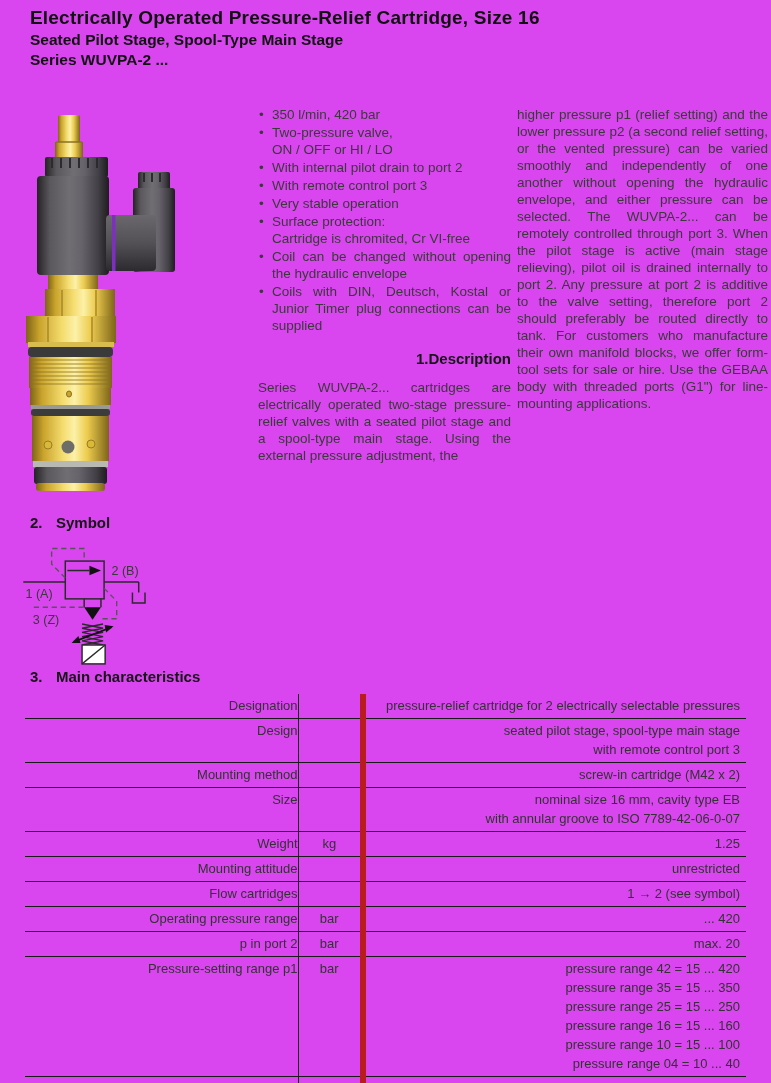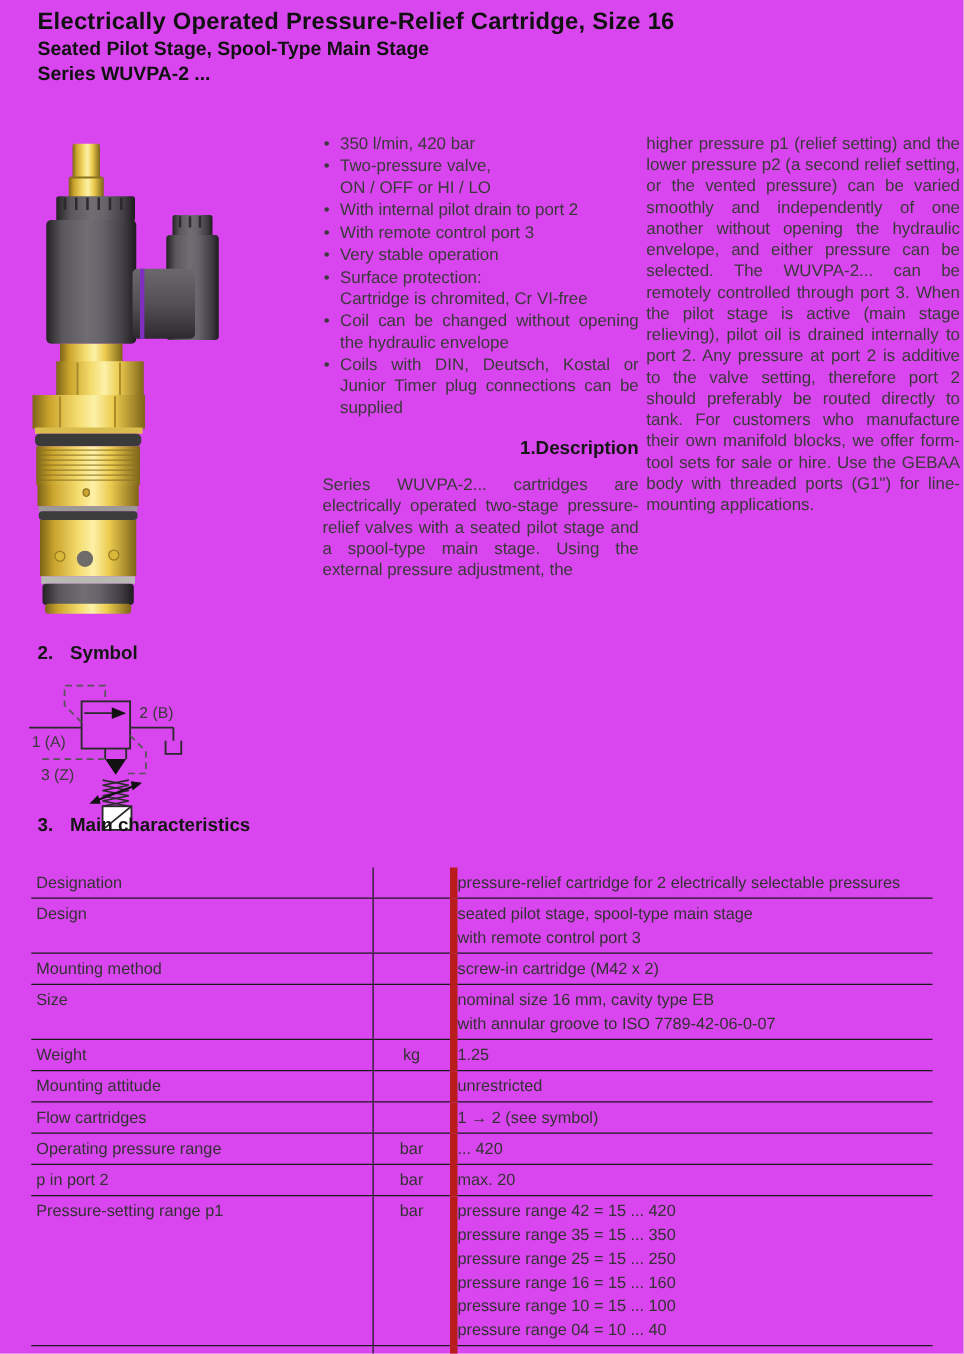--- a/index.html
+++ b/index.html
@@ -20,29 +20,29 @@
   ul.features li::before { content:"•"; position:absolute; left:1px; top:0; color:#3a3a3a; }
   .sec-head { font-size:15px; font-weight:bold; color:#161616; }
   .sec-head .num { display:inline-block; width:26px; }
   .col-mid .sec-head { margin-top:16px; margin-bottom:12px;text-align:right; }
   .col-mid p { text-align:justify; }
   
   .symbol-head { position:absolute; left:30px; top:514px; }
   .symbol-fig { position:absolute; left:22px; top:538px; }
   .symbol-fig text { font-size:12px; fill:#3a3a3a; font-family:"Liberation Sans",sans-serif; }
   
-  .chars-head { position:absolute; left:30px; top:652px; }
+  .chars-head { position:absolute; left:30px; top:668px; }
   table.chars {
     position:absolute; left:25px; top:694px; width:721px;
     border-collapse:collapse; table-layout:fixed; font-size:13px; color:#333;
   }
   table.chars col.c1 { width:273px; }
   table.chars col.c2 { width:65px; }
   table.chars col.c3 { width:383px; }
-  table.chars td { border-bottom:1px solid #1a1a1a; vertical-align:top; padding:2px 0 3px 0; line-height:19px; }
+  table.chars td { border-bottom:1px solid #1a1a1a; vertical-align:top; padding:2px 0 3px 0; line-height:19px;text-align:right; }
   table.chars td.lbl { padding-left:4px; }
   table.chars td.unit { border-left:1px solid #1a1a1a; border-right:6px solid #b91c1c; text-align:center; }
   table.chars td.val { padding-right:6px; white-space:pre-line; }
   
   .photo { position:absolute; left:18px; top:98px; }
 </style>
 </head>
 <body>
 
 <div class="page">

